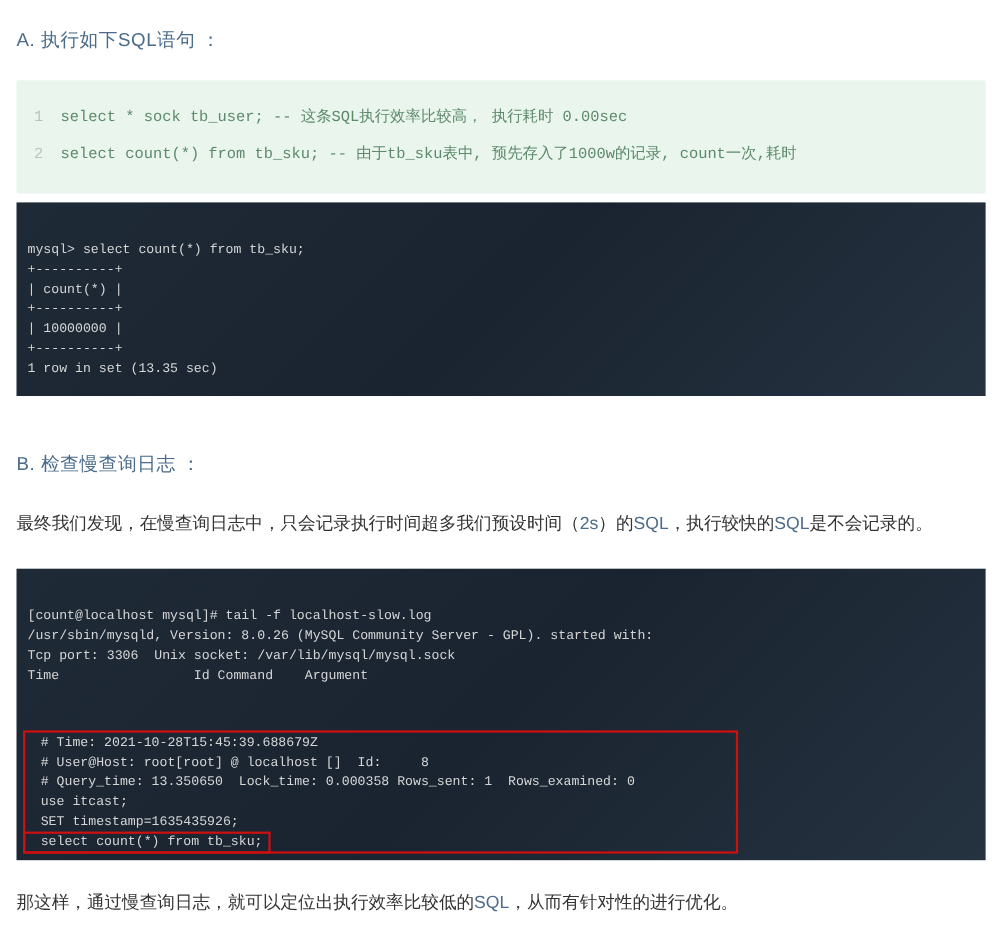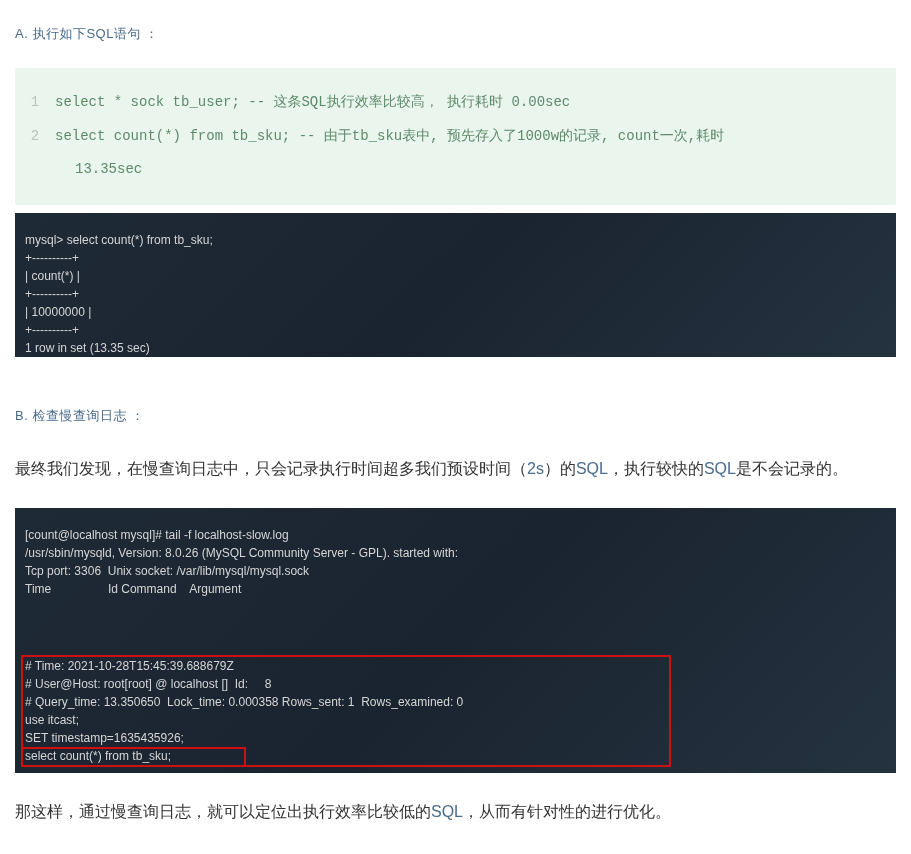--- a/index.html
+++ b/index.html
@@ -8,21 +8,21 @@
     body {
       margin: 0;
       padding: 15px;
       font-family: -apple-system, BlinkMacSystemFont, "Segoe UI", "PingFang SC", "Microsoft YaHei", sans-serif;
       width: 911px;
       background: #fff;
       color: #333;
     }
     .heading {
       color: #4a6b8a;
-      font-size: 13px;
+      font-size: 17px;
       font-weight: 400;
       margin: 10px 0 25px 0;
       letter-spacing: 0.5px;
     }
     .code-block {
       background: #e9f5ed;
       border-radius: 2px;
       padding: 18px 0;
       margin: 0 0 8px 0;
       font-family: Consolas, Monaco, "Courier New", monospace;
@@ -47,23 +47,23 @@
       word-break: break-all;
     }
     .line-content-wrap {
       padding-left: 60px;
       padding-right: 20px;
     }
     .terminal {
       background: #1a2532;
       background: linear-gradient(135deg, #1e2a36 0%, #1a2430 50%, #253240 100%);
       color: #d5d5d5;
-      font-family: Liberation Sans, sans-serif;
+      font-family: Liberation Mono, monospace;
       font-size: 12px;
-      padding: 0 10px;
+      padding: 16px 10px;
       line-height: 1.5;
       margin-bottom: 50px;
       white-space: pre;
       overflow: hidden;
     }
     .terminal-tall {
       margin-bottom: 20px;
       padding-bottom: 10px;
       position: relative;
       min-height: 265px;
@@ -78,41 +78,38 @@
       font-size: 16px;
       line-height: 2.4;
       margin: 20px 0;
     }
     .para .english {
       color: #4a6b8a;
     }
     .slow-log-bottom {
       position: absolute;
       bottom: 8px;
-      left: 10px;
+      left: 22px;
     }
   </style>
 </head>
 <body>
 
 <div class="heading">
   <span>A. 执行如下SQL语句 ：</span>
 </div>
 
 <div class="code-block">
   <div class="code-line">
     <span class="line-num">1</span>
     <span class="line-content">select * sock tb_user; -- 这条SQL执行效率比较高， 执行耗时 0.00sec</span>
   </div>
   <div class="code-line">
     <span class="line-num">2</span>
     <span class="line-content">select count(*) from tb_sku; -- 由于tb_sku表中, 预先存入了1000w的记录, count一次,耗时</span>
-  </div>
-  <div class="code-line">
-    <span class="line-content-wrap">13.35sec</span>
   </div>
 </div>
 
 <div class="terminal">
 <span>mysql&gt; select count(*) from tb_sku;</span>
 <span>+----------+</span>
 <span>| count(*) |</span>
 <span>+----------+</span>
 <span>| 10000000 |</span>
 <span>+----------+</span>

